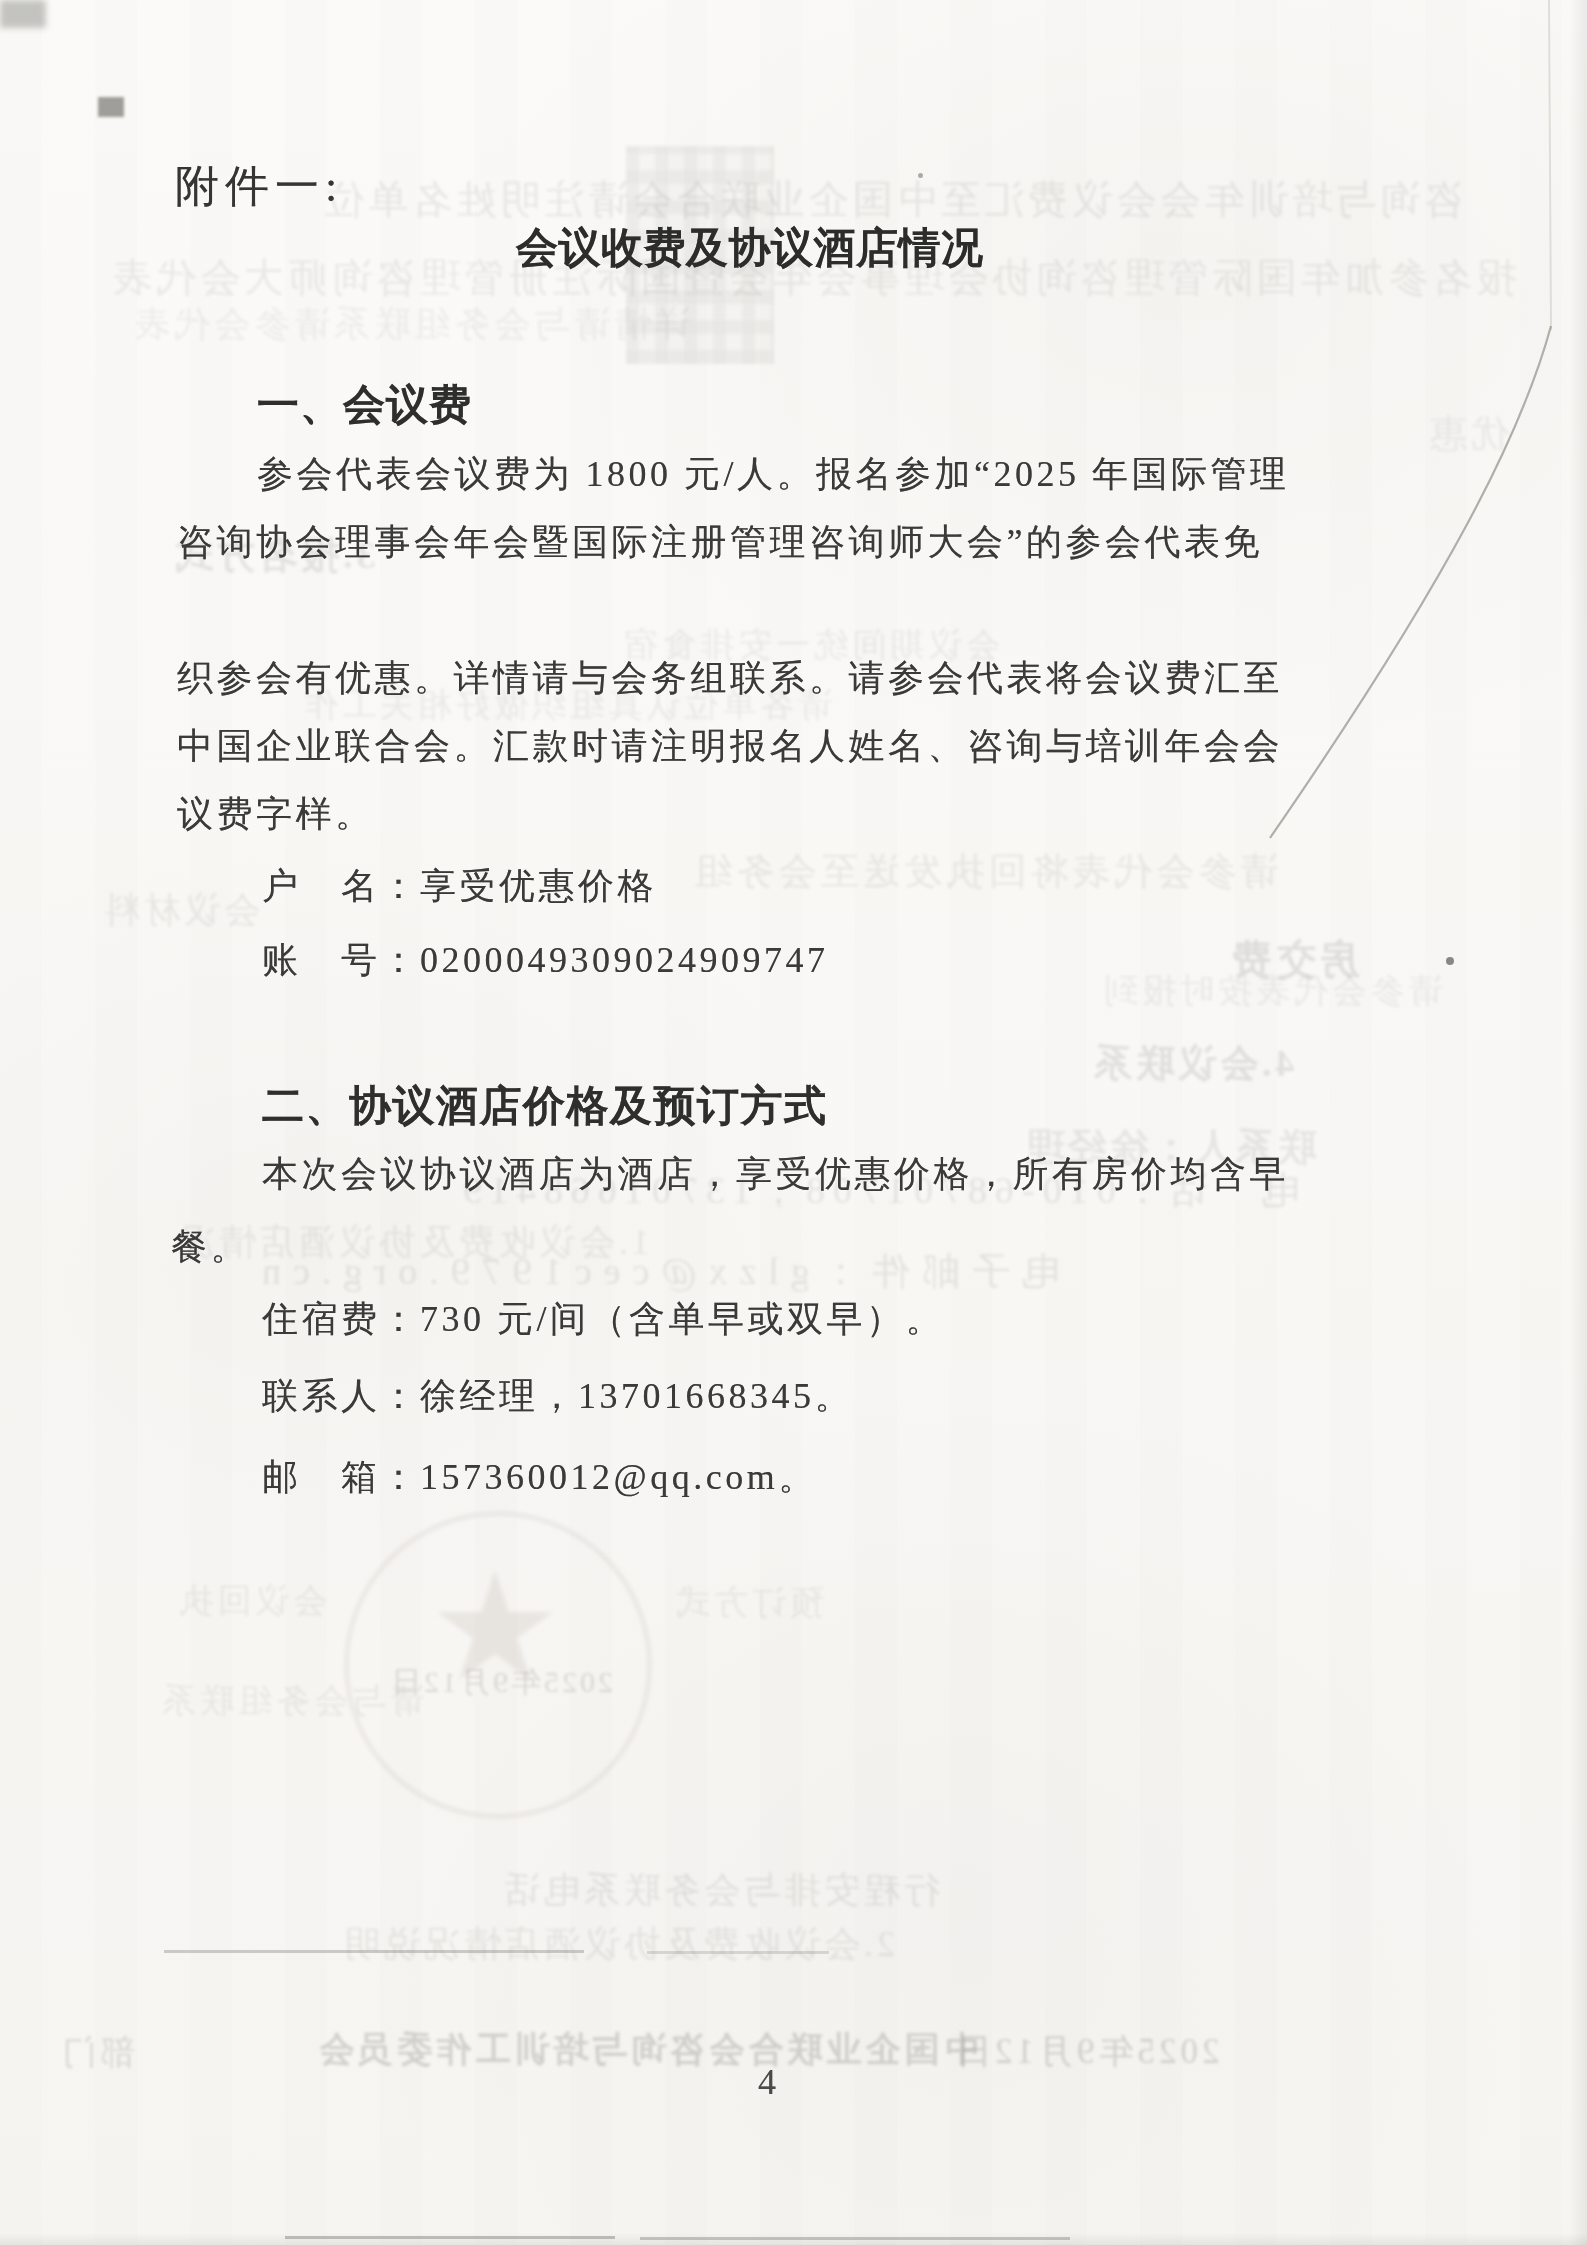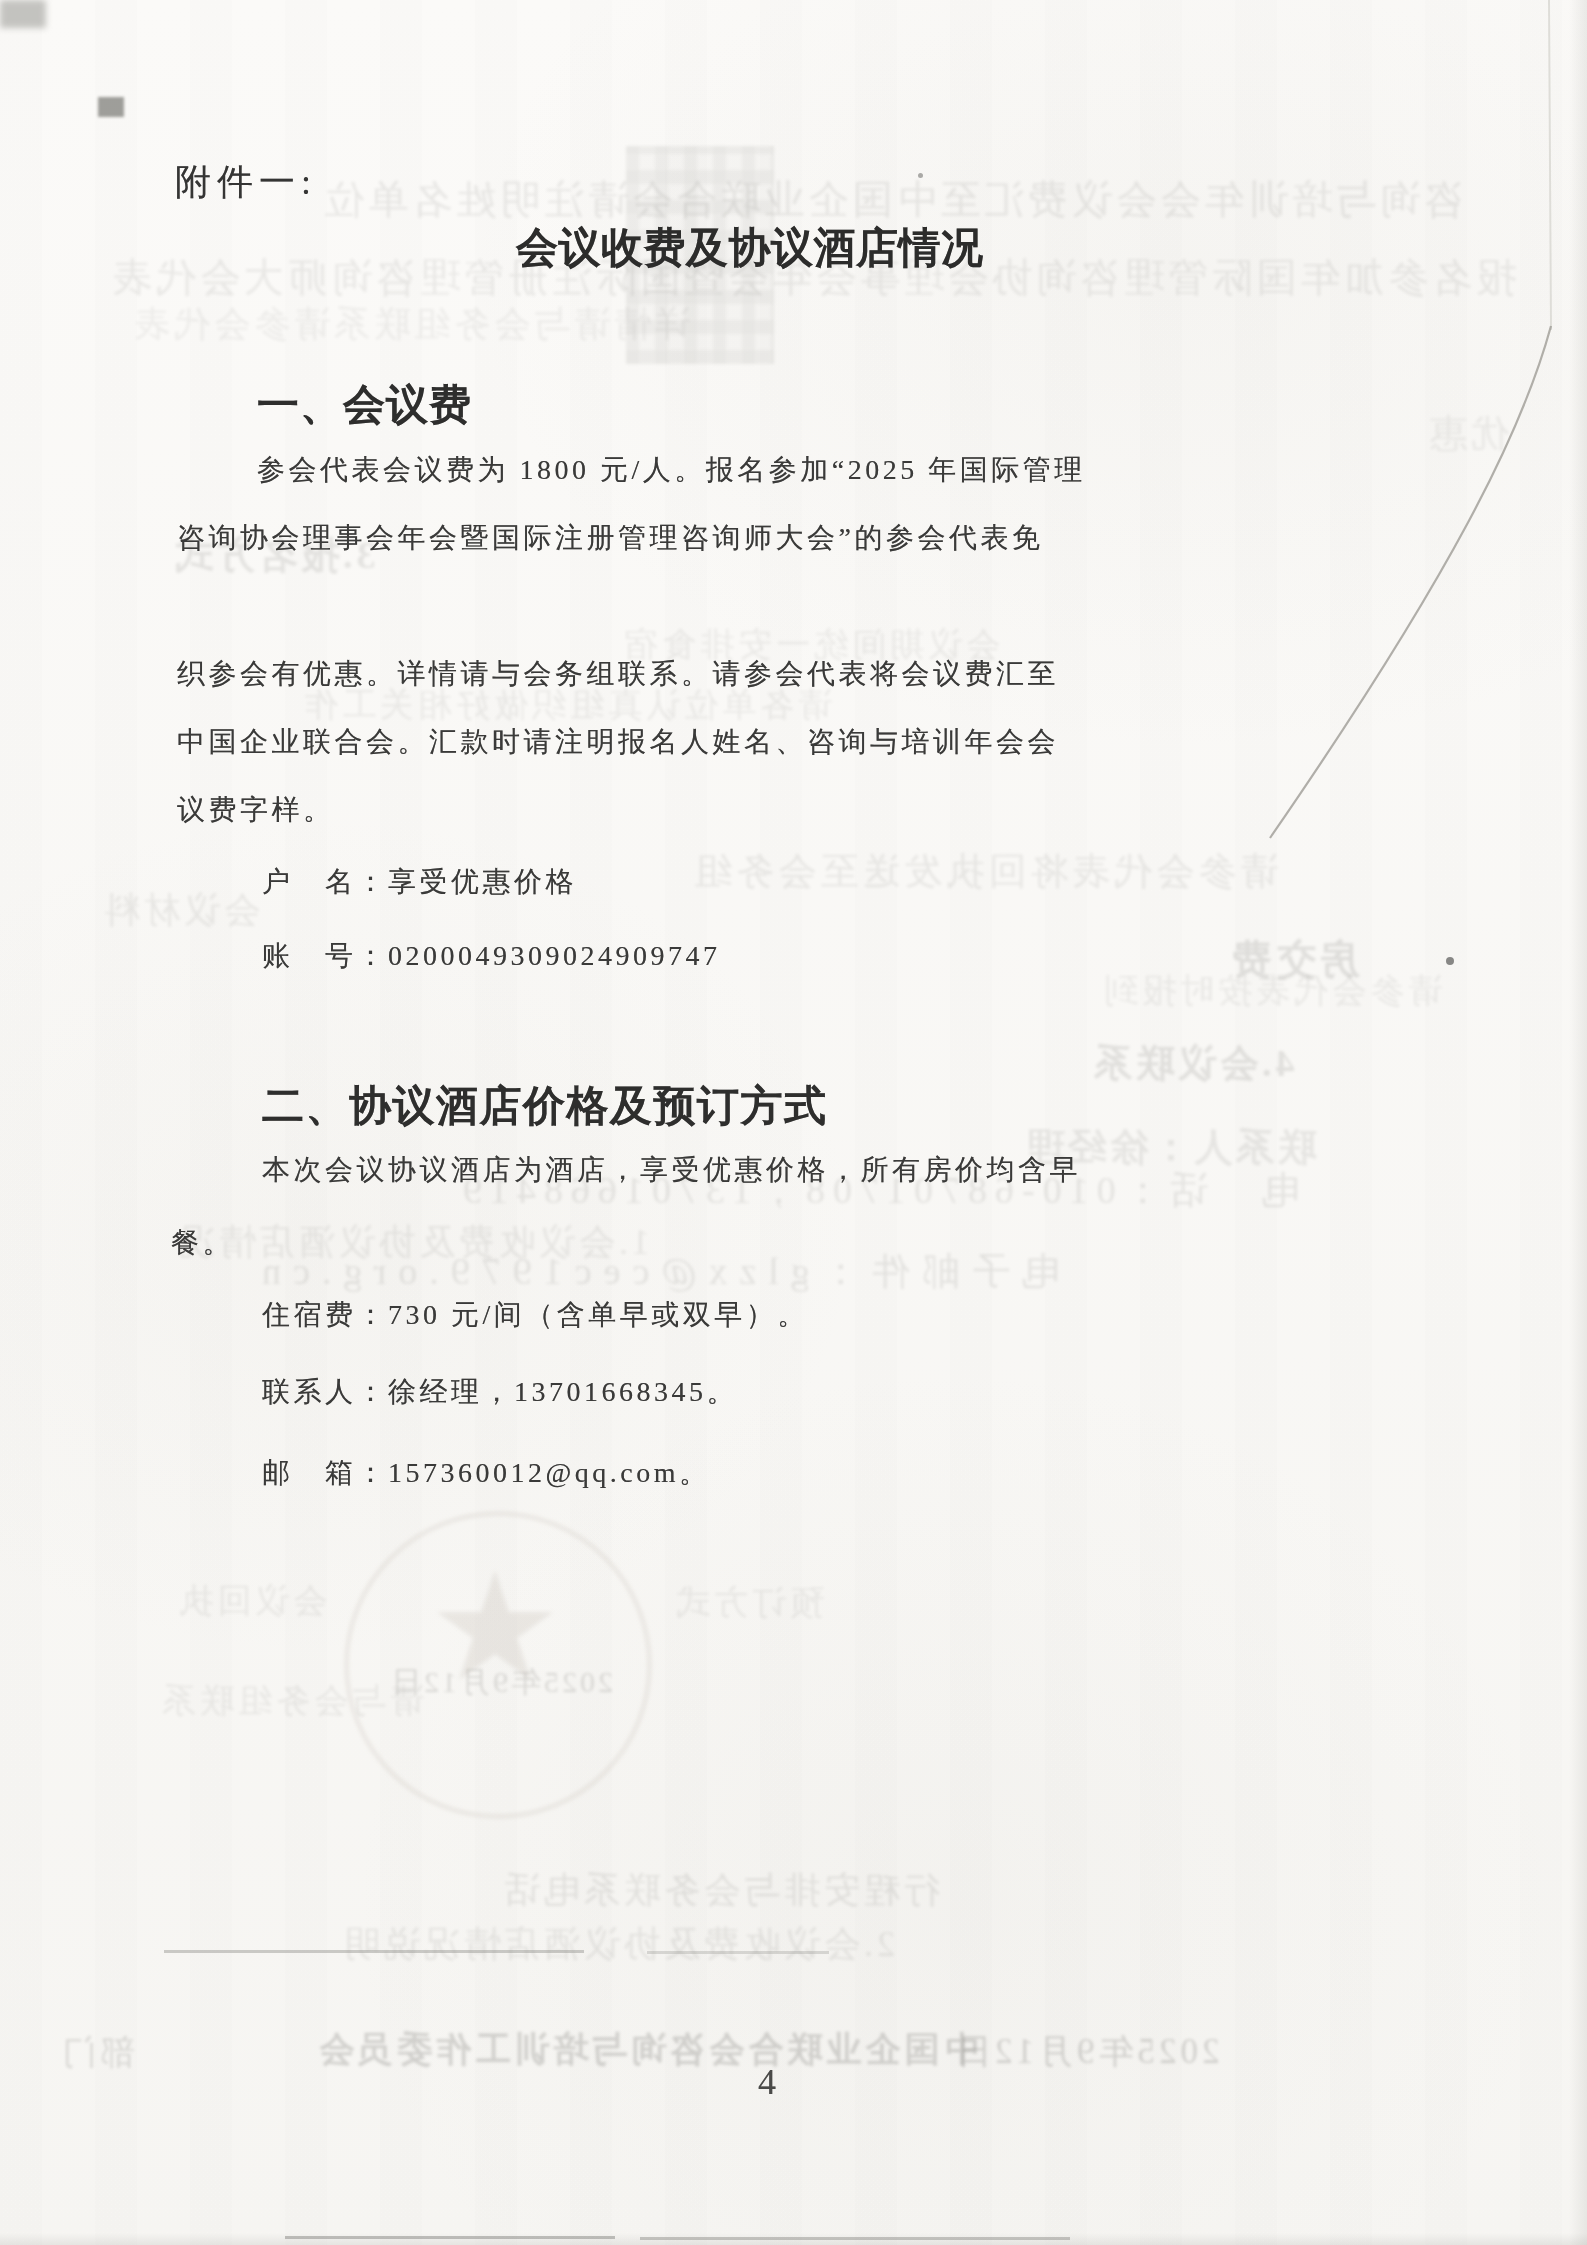--- a/index.html
+++ b/index.html
@@ -19,27 +19,27 @@
   .page::before{ 
     content:"";position:absolute;inset:0;pointer-events:none;
     background:repeating-linear-gradient(90deg, rgba(0,0,0,.008) 0 42px, transparent 42px 95px);
   }
   .page::after{ 
     content:"";position:absolute;top:0;right:0;width:18px;height:100%;pointer-events:none;
     background:linear-gradient(to right, transparent, rgba(120,120,114,.12));
   }
   .line{
     position:absolute;
-    font-size:28px;line-height:1.2;
+    font-size:36px;line-height:1.2;
     letter-spacing:3.5px;
     white-space:nowrap;
     color:#3a3a39;
     text-shadow:0 0 .6px rgba(60,60,58,.55);
   }
-  .attach{font-size:36px;letter-spacing:6px;color:#353534;}
+  .attach{font-size:44px;letter-spacing:6px;color:#353534;}
   .doc-title{font-size:42px;font-weight:bold;letter-spacing:0.5px;color:#2c2c2b;}
   .h1{font-size:42px;font-weight:bold;letter-spacing:1px;color:#2e2e2d;}
   .h2{font-size:42px;font-weight:bold;letter-spacing:1.5px;color:#2e2e2d;}
   .pagenum{font-size:36px;letter-spacing:0;color:#4a4a48;}
   
   .ghost{
     position:absolute;white-space:nowrap;
     color:#52514c;
     transform:scaleX(-1);
     filter:blur(1.6px);

